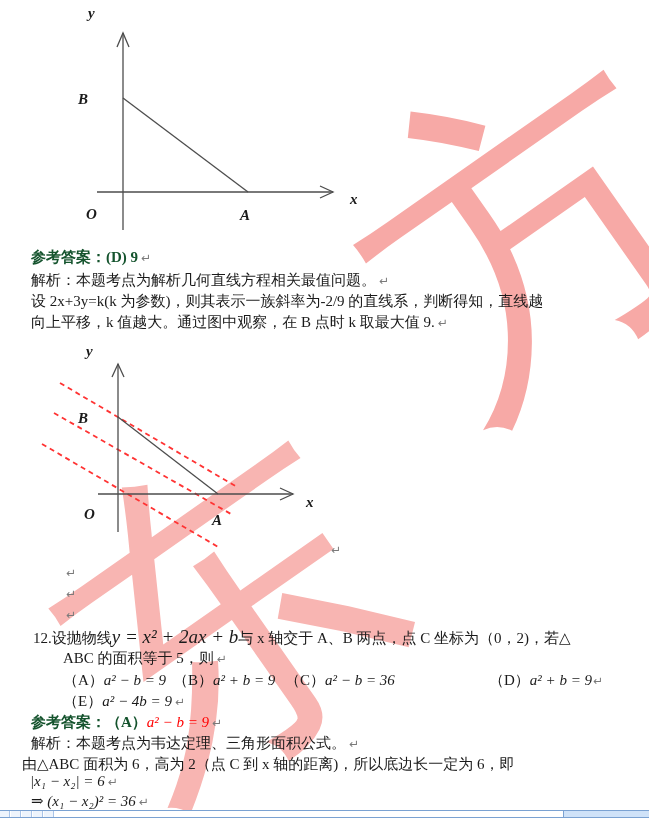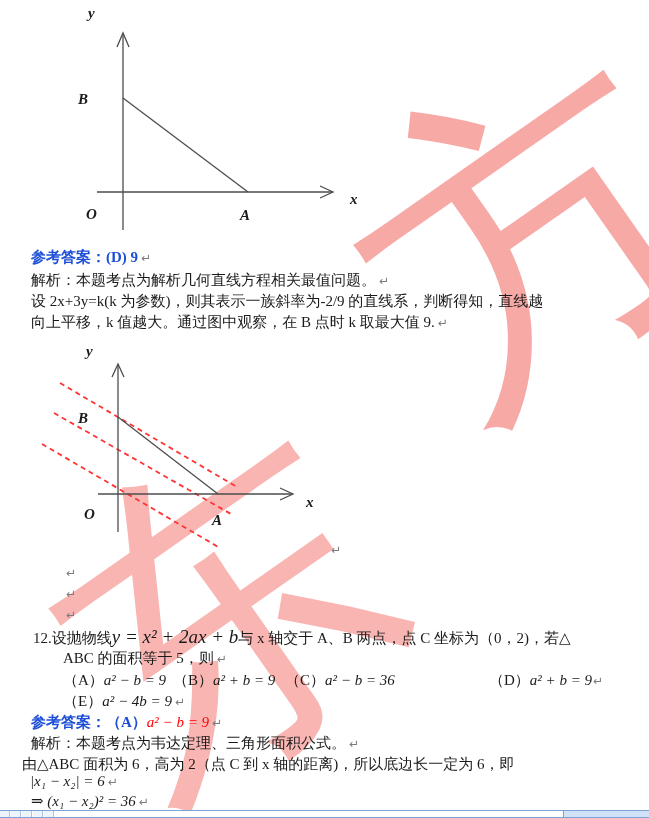--- a/index.html
+++ b/index.html
@@ -16,21 +16,21 @@
     position:absolute; z-index:0; line-height:1;
     font-family:"Liberation Serif",serif; font-size:330px;
     transform:rotate(-35deg); user-select:none;
   }
   #wm-fang { left:368px; top:68px; color:#f7a9a6; }
   #wm-dong { left:62px; top:452px; color:#f8b5b2; }
 
   .content { position:absolute; z-index:1; }
 
   
-  .red { color:#1d4ed8; font-weight:bold; }
+  .red { color:#14532d; font-weight:bold; }
   .math {
     font-family:"Liberation Serif","DejaVu Serif",serif;
     font-style:italic;
   }
   .eq { font-size:19px; }
   .pilcrow {
     color:#7a7a7a; font-size:12px; font-style:normal; font-weight:normal;
     font-family:"DejaVu Sans",sans-serif; margin-left:3px;
   }
   .opt-label { font-style:normal; }

